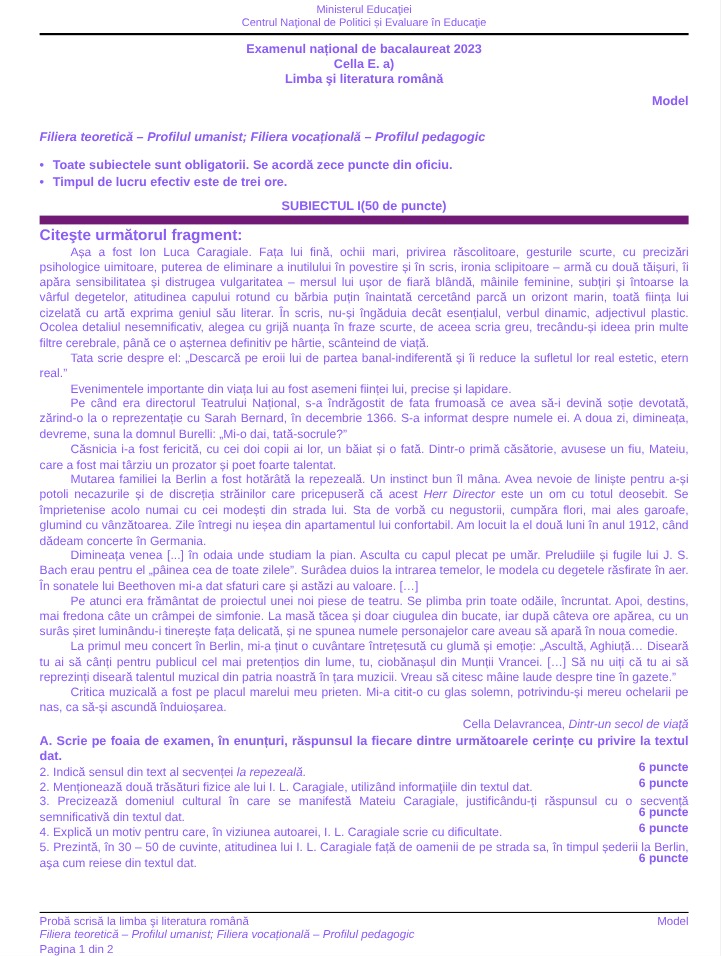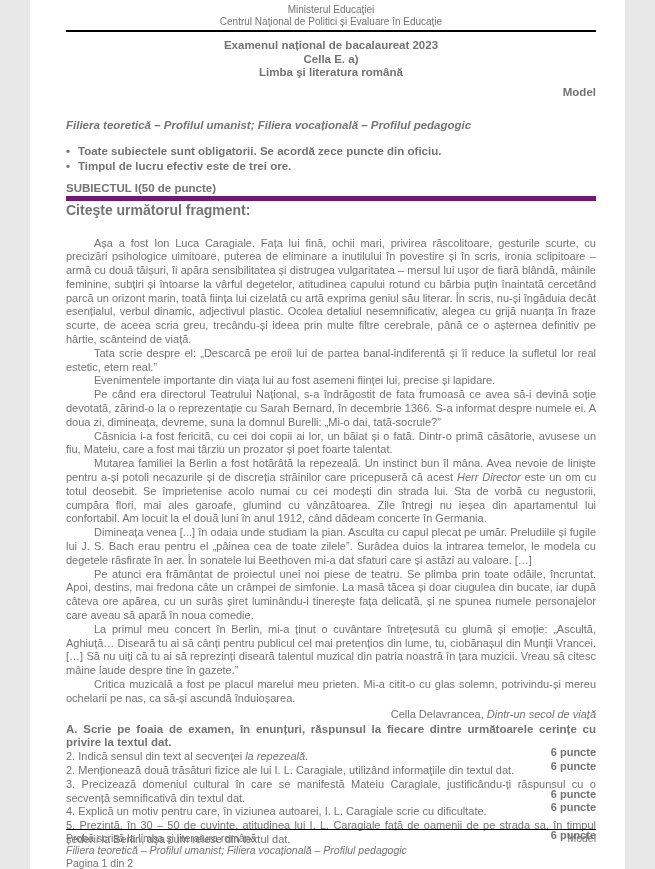--- a/index.html
+++ b/index.html
@@ -1,21 +1,21 @@
 <!DOCTYPE html>
 <html><head>
 <meta charset="utf-8">
 <style>
   html,body { margin:0; padding:0; background:#e8e8e8; }
   .page {
     position:relative;
-    width:595px; height:869px;
+    width:655px; height:869px;
     margin:0 auto;
     background:#ffffff;
-    color:#737373;
+    color:#8b5cf6;
     font-family:"Liberation Sans", sans-serif;
     box-sizing:border-box;
     padding:4px 29px 0 36px;
     overflow:hidden;
   }
   .doc-header {
     text-align:center;
     font-size:10px; line-height:12px;
     border-bottom:2px solid #000;
     padding-bottom:2px;
@@ -35,27 +35,27 @@
   .filiera {
     margin-top:20px;
     font-weight:bold; font-style:italic;
     font-size:11.5px; line-height:13px;
   }
   .bullets { margin-top:12px; font-weight:bold; font-size:11.5px; line-height:15.5px; }
   .bullet-item { display:flex; }
   .bullet-dot { width:12px; flex:0 0 12px; }
   .subiect-row {
     margin-top:6px;
-    display:flex; justify-content:flex-start;
+    display:flex; justify-content:center;
     font-weight:bold; font-size:11.5px; line-height:14px;
-    border-bottom:5px solid #701a75;
+    border-bottom:8px solid #701a75;
     padding-bottom:1px;
   }
   .citeste { margin-top:2px; font-weight:bold; font-size:14px; line-height:14px; }
-  .fragment { margin-top:20px; font-size:11px; line-height:13.8px; }
+  .fragment { margin-top:4px; font-size:11px; line-height:13.8px; }
   .frag-p { margin:0; text-indent:28px; text-align:justify; }
   .attribution { margin-top:1px; text-align:right; font-size:11px; line-height:14px; }
   .section-a {
     margin-top:2px;
     font-weight:bold; font-size:11.5px; line-height:13.8px;
     text-align:justify;
   }
   .questions { font-size:11px; line-height:13.8px; }
   .question { position:relative; text-align:justify; }
   .qpoints { position:absolute; right:0; bottom:4px; font-weight:bold;margin-left:36px; }

